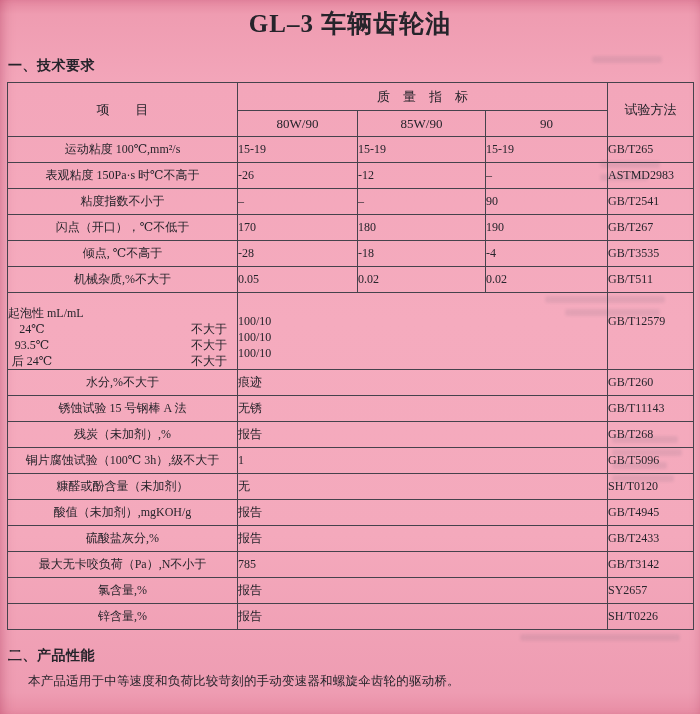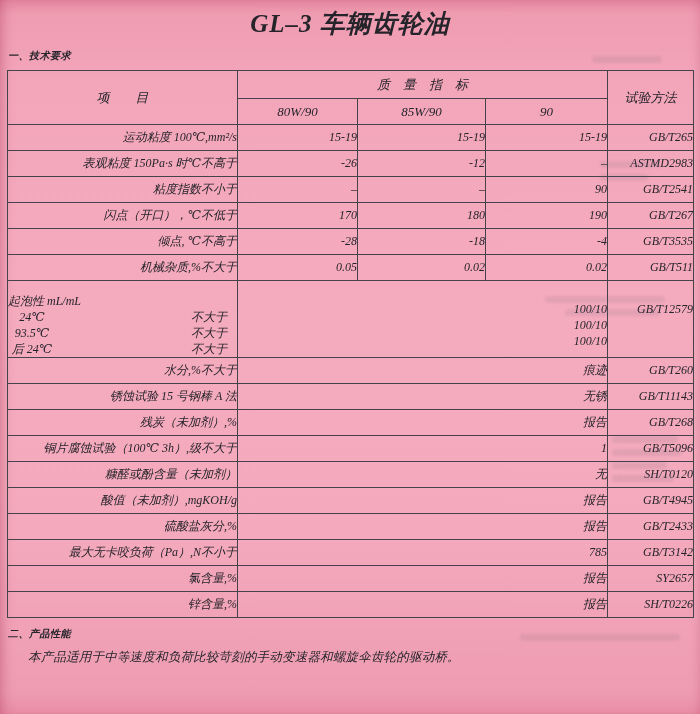--- a/index.html
+++ b/index.html
@@ -4,32 +4,31 @@
 <style>
   html,body{margin:0;padding:0;}
   .page{
     position:relative;
     width:700px;height:714px;
     overflow:hidden;
     font-family:"Liberation Serif","DejaVu Serif",serif;
     color:#26242b;
     background:linear-gradient(180deg,#e4879f 0%,#ef9cb1 2%,#f3a6ba 12%,#f5abbe 45%,#f4a9bc 75%,#ee9cb2 97%,#e88da4 100%);
     box-shadow:inset 10px 0 14px -10px rgba(170,50,85,.55), inset -8px 0 12px -10px rgba(170,50,85,.4);
-    font-style:italic;
   }
   .title{
     padding-top:7px;
     text-align:center;
     font-size:25px;
     font-weight:bold;
     letter-spacing:1px;
   }
   .sec-head{
-    margin:9px 0 0 8px;
-    font-size:10px;
+    margin:17px 0 0 8px;
+    font-size:14px;
     font-weight:bold;
     letter-spacing:.5px;
   }
   .sec-par{
     margin:8px 0 0 28px;
     font-size:12.5px;
     white-space:nowrap;
     letter-spacing:.2px;
   }
   table.spec{
@@ -44,22 +43,22 @@
     font-size:12px;
     padding:0;
     overflow:hidden;
   }
   .spec thead tr.h1{height:28px;}
   .spec thead tr.h2{height:26px;}
   .spec tbody tr{height:26px;}
   .spec tbody tr.multi{height:75px;}
   .spec th{text-align:center;font-size:13px;}
   .item-cell{padding:1px 10px 1px 7px;}
-  .item-flex{display:flex;justify-content:flex-end;align-items:center;}
-  .val-cell,.method-cell{text-align:right;}
+  .item-flex{display:flex;justify-content:center;align-items:center;}
+  .val-cell,.method-cell{text-align:left;}
   tr.multi td{vertical-align:top;}
   tr.multi .fline{position:relative;line-height:16px;height:16px;}
   tr.multi .item-cell{padding-top:12px;}
   tr.multi .val-cell,tr.multi .method-cell{padding-top:4px;}
   tr.multi .sub-label{display:inline-block;width:48px;text-align:center;}
   tr.multi .qual{position:absolute;right:10px;top:0;}
   
   .bleed{position:absolute;opacity:.10;filter:blur(1.5px);pointer-events:none;}
   .bleed .bl{height:7px;margin:6px 0;background:#4b4d63;border-radius:3px;}
 </style>

